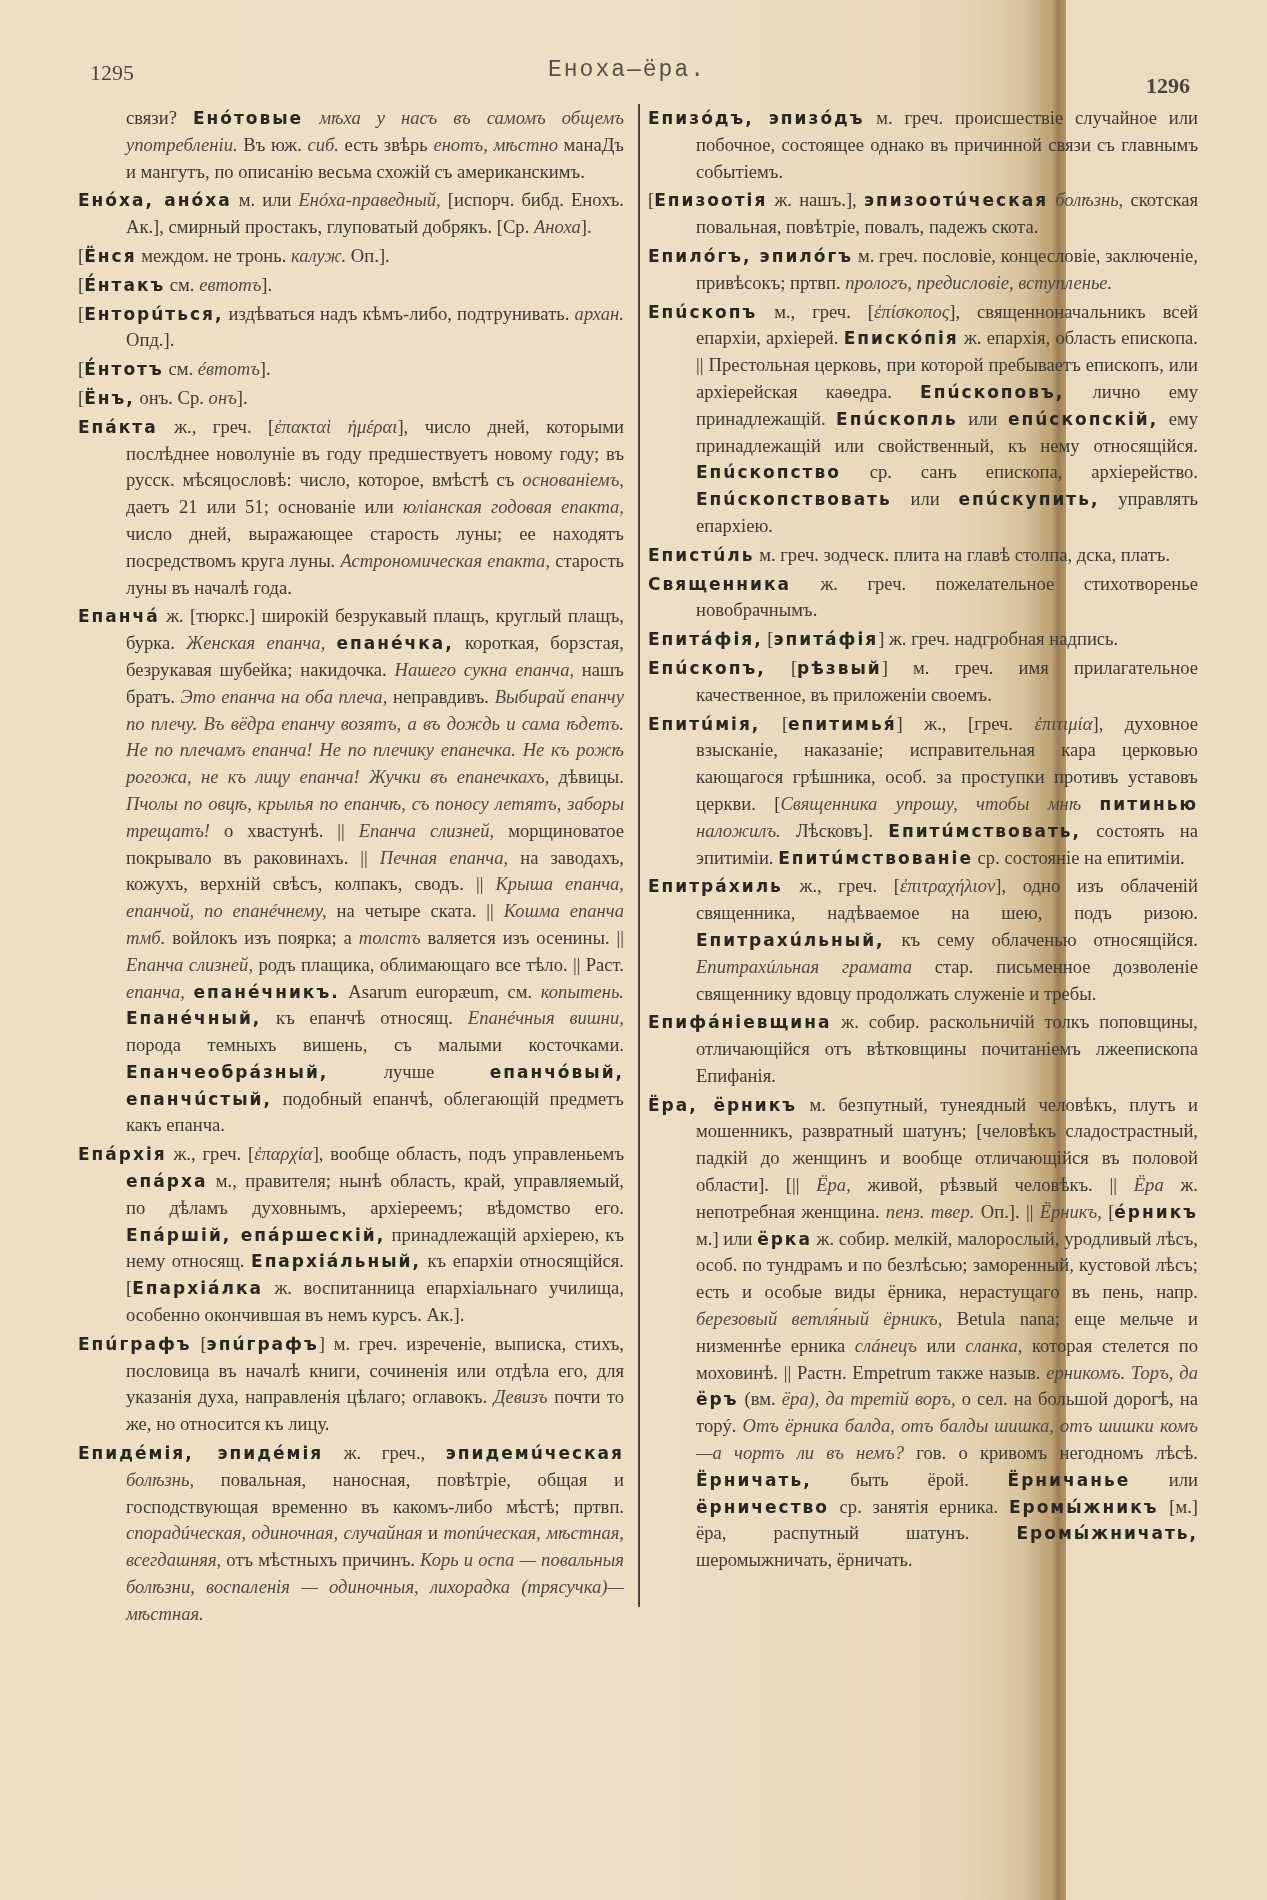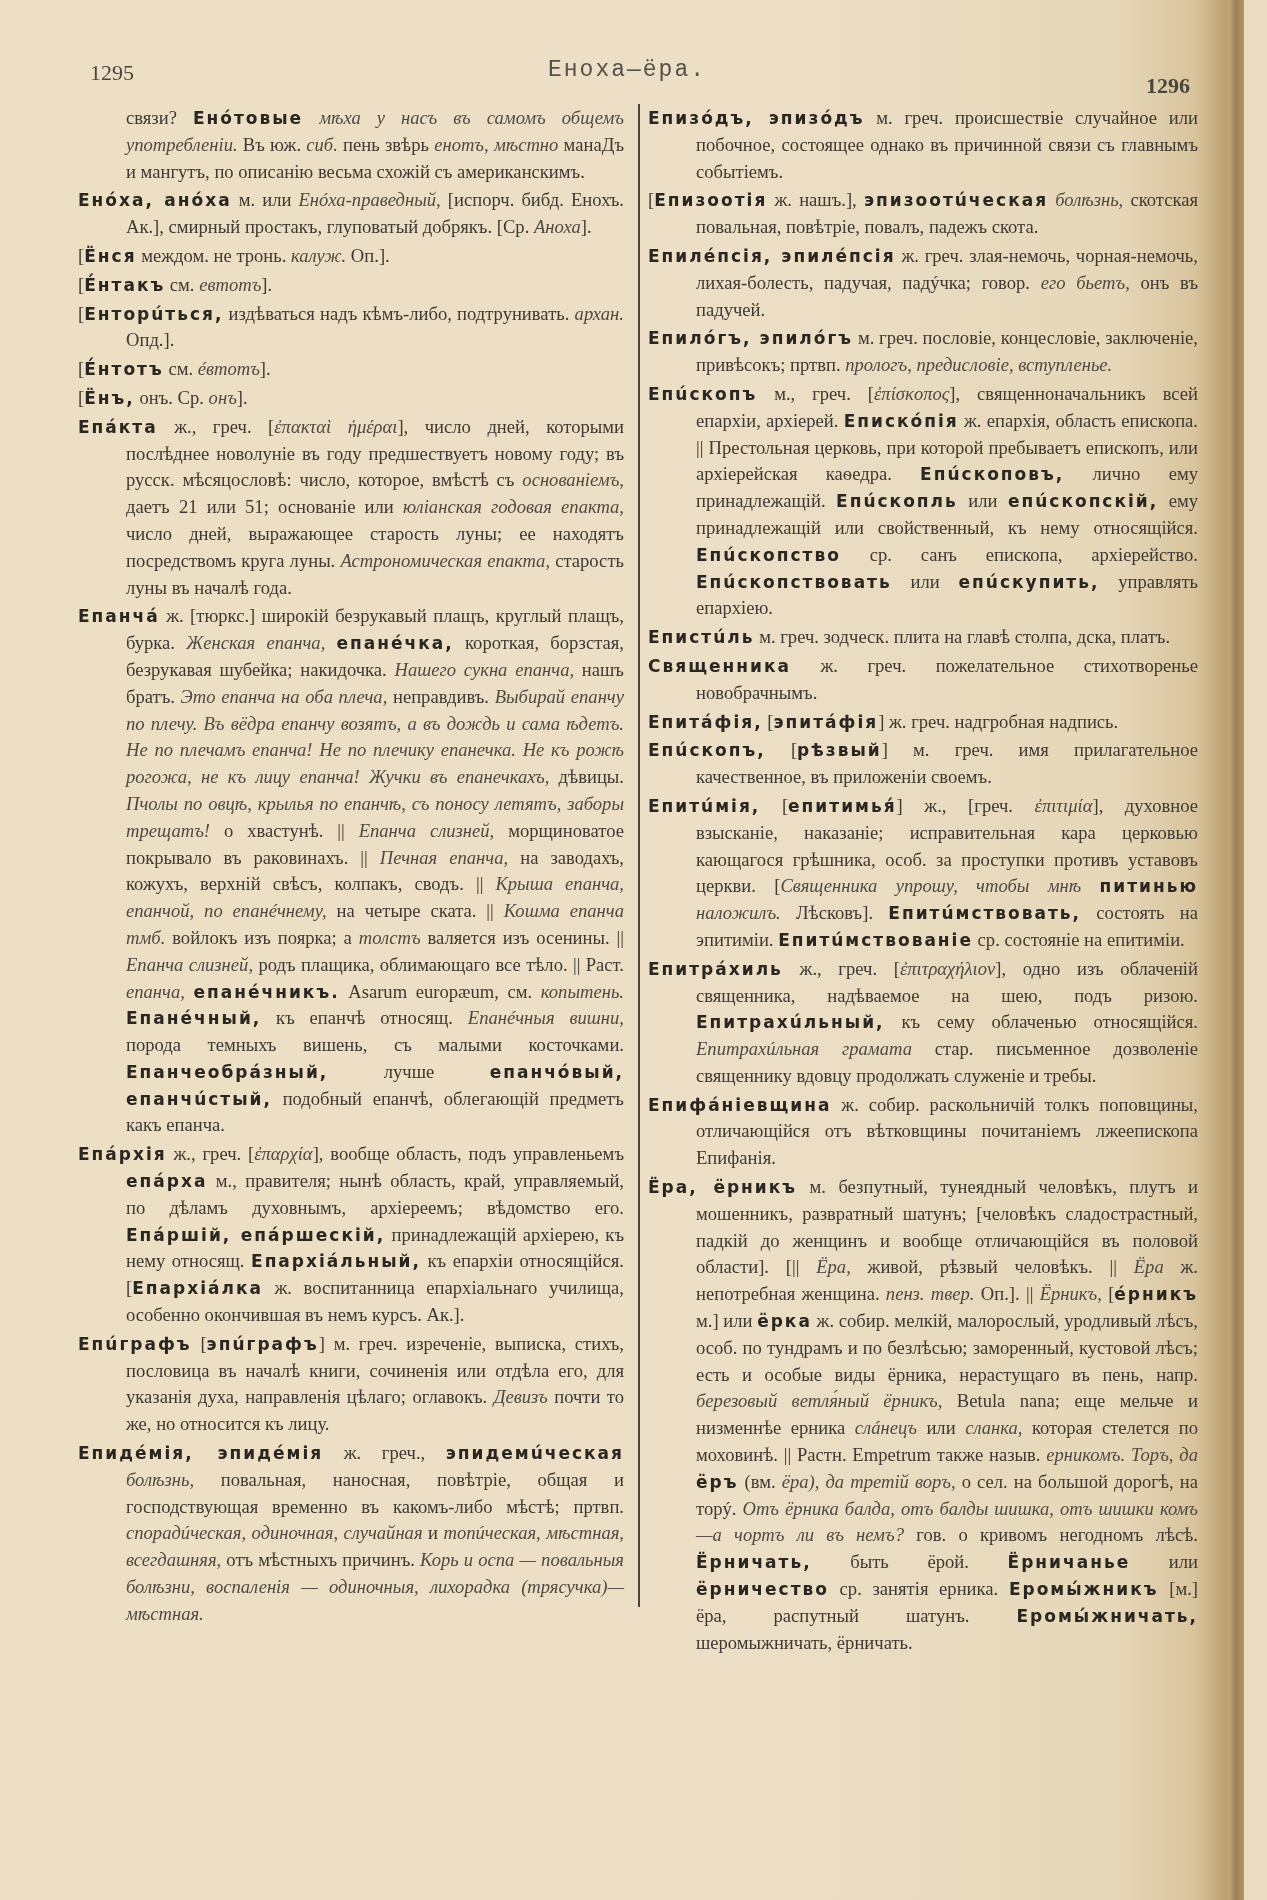--- a/index.html
+++ b/index.html
@@ -1,17 +1,17 @@
 <!DOCTYPE html>
 <html><head>
 <meta charset="utf-8">
 <style>
   html,body{margin:0;padding:0;}
   body{width:1267px;height:1900px;overflow:hidden;background:#e9dcc0;position:relative;font-family:"Liberation Serif","DejaVu Serif",serif;color:#3e3a33;}
-  .page{position:absolute;left:0;top:0;width:1244px;height:1900px;
+  .page{position:absolute;left:0;top:0;width:1066px;height:1900px;
     background:linear-gradient(90deg,#ecdfc4 0%,#ecdfc6 60%,#e6d7b8 90%,#d8c49d 96%,#b89a6c 99%,#8f7450 100%);}
   .edge{position:absolute;top:0;right:0;width:16px;height:1900px;background:linear-gradient(90deg,#c8ad7e,#9c7f56,#b49766);}
   .pnum{position:absolute;font-size:22px;color:#4a463e;}
   .pnum.left{left:90px;top:60px;}
   .pnum.right{left:1146px;top:73px;font-weight:bold;}
   .header{position:absolute;left:548px;top:57px;font-size:23px;letter-spacing:2px;color:#55504a;font-family:"Liberation Mono","DejaVu Sans Mono",monospace;}
   .col{position:absolute;top:105px;font-size:18.6px;line-height:26.8px;text-align:justify;}
   .col.left{left:78px;width:546px;}
   .col.right{left:618px;width:550px;margin-left:30px;}
   .divider{position:absolute;left:638px;top:104px;width:2px;height:1503px;background:#4a443a;}
@@ -25,38 +25,37 @@
 <body>
 
 <div class="page">
   <div class="edge"></div>
 
   <div class="pnum left">1295</div>
   <div class="header">Еноха—ёра.</div>
   <div class="pnum right">1296</div>
 
   <div class="col left" id="col-left">
-      <p class="entry cont"><span class="n">связи? </span><span class="b">Енóтовые</span><span class="i"> мѣха у насъ въ самомъ общемъ употребленіи.</span><span class="n"> Въ юж. </span><span class="i">сиб.</span><span class="n"> пень звѣрь </span><span class="i">енотъ, мѣстно</span><span class="n"> манаДъ и мангутъ, по описанію весьма схожій съ американскимъ.</span></p>
+      <p class="entry cont"><span class="n">связи? </span><span class="b">Енóтовые</span><span class="i"> мѣха у насъ въ самомъ общемъ употребленіи.</span><span class="n"> Въ юж. </span><span class="i">сиб.</span><span class="n"> есть звѣрь </span><span class="i">енотъ, мѣстно</span><span class="n"> манаДъ и мангутъ, по описанію весьма схожій съ американскимъ.</span></p>
       <p class="entry"><span class="b">Енóха, анóха</span><span class="n"> м. или </span><span class="i">Енóха-праведный,</span><span class="n"> [испорч. бибд. Енохъ. Ак.], смирный простакъ, глуповатый добрякъ. [Ср. </span><span class="i">Аноха</span><span class="n">].</span></p>
       <p class="entry"><span class="n">[</span><span class="b">Ёнся</span><span class="n"> междом. не тронь. </span><span class="i">калуж.</span><span class="n"> Оп.].</span></p>
       <p class="entry"><span class="n">[</span><span class="b">Е́нтакъ</span><span class="n"> см. </span><span class="i">евтотъ</span><span class="n">].</span></p>
       <p class="entry"><span class="n">[</span><span class="b">Енторúться,</span><span class="n"> издѣваться надъ кѣмъ-либо, подтрунивать. </span><span class="i">архан.</span><span class="n"> Опд.].</span></p>
       <p class="entry"><span class="n">[</span><span class="b">Е́нтотъ</span><span class="n"> см. </span><span class="i">éвтотъ</span><span class="n">].</span></p>
       <p class="entry"><span class="n">[</span><span class="b">Ёнъ,</span><span class="n"> онъ. Ср. </span><span class="i">онъ</span><span class="n">].</span></p>
       <p class="entry"><span class="b">Епáкта</span><span class="n"> ж., греч. [</span><span class="i">ἐπακταὶ ἡμέραι</span><span class="n">], число дней, которыми послѣднее новолуніе въ году предшествуетъ новому году; въ русск. мѣсяцословѣ: число, которое, вмѣстѣ съ </span><span class="i">основаніемъ,</span><span class="n"> даетъ 21 или 51; основаніе или </span><span class="i">юліанская годовая епакта,</span><span class="n"> число дней, выражающее старость луны; ее находятъ посредствомъ круга луны. </span><span class="i">Астрономическая епакта,</span><span class="n"> старость луны въ началѣ года.</span></p>
       <p class="entry"><span class="b">Епанчá</span><span class="n"> ж. [тюркс.] широкій безрукавый плащъ, круглый плащъ, бурка. </span><span class="i">Женская епанча,</span><span class="n"> </span><span class="b">епанéчка,</span><span class="n"> короткая, борзстая, безрукавая шубейка; накидочка. </span><span class="i">Нашего сукна епанча,</span><span class="n"> нашъ братъ. </span><span class="i">Это епанча на оба плеча,</span><span class="n"> неправдивъ. </span><span class="i">Выбирай епанчу по плечу. Въ вёдра епанчу возятъ, а въ дождь и сама ѣдетъ. Не по плечамъ епанча! Не по плечику епанечка. Не къ рожѣ рогожа, не къ лицу епанча! Жучки въ епанечкахъ,</span><span class="n"> дѣвицы. </span><span class="i">Пчолы по овцѣ, крылья по епанчѣ, съ поносу летятъ, заборы трещатъ!</span><span class="n"> о хвастунѣ. || </span><span class="i">Епанча слизней,</span><span class="n"> морщиноватое покрывало въ раковинахъ. || </span><span class="i">Печная епанча,</span><span class="n"> на заводахъ, кожухъ, верхній свѣсъ, колпакъ, сводъ. || </span><span class="i">Крыша епанча, епанчой, по епанéчнему,</span><span class="n"> на четыре ската. || </span><span class="i">Кошма епанча тмб.</span><span class="n"> войлокъ изъ поярка; а </span><span class="i">толстъ</span><span class="n"> валяется изъ осенины. || </span><span class="i">Епанча слизней,</span><span class="n"> родъ плащика, облимающаго все тѣло. || Раст. </span><span class="i">епанча,</span><span class="n"> </span><span class="b">епанéчникъ.</span><span class="n"> Asarum europæum, см. </span><span class="i">копытень.</span><span class="n"> </span><span class="b">Епанéчный,</span><span class="n"> къ епанчѣ относящ. </span><span class="i">Епанéчныя вишни,</span><span class="n"> порода темныхъ вишень, съ малыми косточками. </span><span class="b">Епанчеобрáзный,</span><span class="n"> лучше </span><span class="b">епанчóвый, епанчúстый,</span><span class="n"> подобный епанчѣ, облегающій предметъ какъ епанча.</span></p>
       <p class="entry"><span class="b">Епáрхія</span><span class="n"> ж., греч. [</span><span class="i">ἐπαρχία</span><span class="n">], вообще область, подъ управленьемъ </span><span class="b">епáрха</span><span class="n"> м., правителя; нынѣ область, край, управляемый, по дѣламъ духовнымъ, архіереемъ; вѣдомство его. </span><span class="b">Епáршій, епáршескій,</span><span class="n"> принадлежащій архіерею, къ нему относящ. </span><span class="b">Епархіáльный,</span><span class="n"> къ епархіи относящійся. [</span><span class="b">Епархіáлка</span><span class="n"> ж. воспитанница епархіальнаго училища, особенно окончившая въ немъ курсъ. Ак.].</span></p>
       <p class="entry"><span class="b">Епúграфъ</span><span class="n"> [</span><span class="b">эпúграфъ</span><span class="n">] м. греч. изреченіе, выписка, стихъ, пословица въ началѣ книги, сочиненія или отдѣла его, для указанія духа, направленія цѣлаго; оглавокъ. </span><span class="i">Девизъ</span><span class="n"> почти то же, но относится къ лицу.</span></p>
       <p class="entry"><span class="b">Епидéмія, эпидéмія</span><span class="n"> ж. греч., </span><span class="b">эпидемúческая</span><span class="i"> болѣзнь,</span><span class="n"> повальная, наносная, повѣтріе, общая и господствующая временно въ какомъ-либо мѣстѣ; пртвп. </span><span class="i">спорадúческая, одиночная, случайная</span><span class="n"> и </span><span class="i">топúческая, мѣстная, всегдашняя,</span><span class="n"> отъ мѣстныхъ причинъ. </span><span class="i">Корь и оспа — повальныя болѣзни, воспаленія — одиночныя, лихорадка (трясучка)— мѣстная.</span></p>
     </div>
   <div class="divider"></div>
   <div class="col right" id="col-right">
       <p class="entry"><span class="b">Епизóдъ, эпизóдъ</span><span class="n"> м. греч. происшествіе случайное или побочное, состоящее однако въ причинной связи съ главнымъ событіемъ.</span></p>
       <p class="entry"><span class="n">[</span><span class="b">Епизоотія</span><span class="n"> ж. нашъ.], </span><span class="b">эпизоотúческая</span><span class="i"> болѣзнь,</span><span class="n"> скотская повальная, повѣтріе, повалъ, падежъ скота.</span></p>
-      <p class="entry"><span class="b">Епилéпсія, эпилéпсія</span><span class="n"> ж. греч. злая-немочь, чорная-немочь, лихая-болесть, падучая, падýчка; говор. </span><span class="i">его бьетъ,</span><span class="n"> онъ въ падучей.</span></p>
       <p class="entry"><span class="b">Епилóгъ, эпилóгъ</span><span class="n"> м. греч. пословіе, концесловіе, заключеніе, привѣсокъ; пртвп. </span><span class="i">прологъ, предисловіе, вступленье.</span></p>
       <p class="entry"><span class="b">Епúскопъ</span><span class="n"> м., греч. [</span><span class="i">ἐπίσκοπος</span><span class="n">], священноначальникъ всей епархіи, архіерей. </span><span class="b">Епискóпія</span><span class="n"> ж. епархія, область епископа. || Престольная церковь, при которой пребываетъ епископъ, или архіерейская каѳедра. </span><span class="b">Епúскоповъ,</span><span class="n"> лично ему принадлежащій. </span><span class="b">Епúскопль</span><span class="n"> или </span><span class="b">епúскопскій,</span><span class="n"> ему принадлежащій или свойственный, къ нему относящійся. </span><span class="b">Епúскопство</span><span class="n"> ср. санъ епископа, архіерейство. </span><span class="b">Епúскопствовать</span><span class="n"> или </span><span class="b">епúскупить,</span><span class="n"> управлять епархіею.</span></p>
       <p class="entry"><span class="b">Епистúль</span><span class="n"> м. греч. зодческ. плита на главѣ столпа, дска, платъ.</span></p>
       <p class="entry"><span class="b">Священника</span><span class="n"> ж. греч. пожелательное стихотворенье новобрачнымъ.</span></p>
       <p class="entry"><span class="b">Епитáфія,</span><span class="n"> [</span><span class="b">эпитáфія</span><span class="n">] ж. греч. надгробная надпись.</span></p>
       <p class="entry"><span class="b">Епúскопъ,</span><span class="n"> [</span><span class="b">рѣзвый</span><span class="n">] м. греч. имя прилагательное качественное, въ приложеніи своемъ.</span></p>
       <p class="entry"><span class="b">Епитúмія,</span><span class="n"> [</span><span class="b">епитимья́</span><span class="n">] ж., [греч. </span><span class="i">ἐπιτιμία</span><span class="n">], духовное взысканіе, наказаніе; исправительная кара церковью кающагося грѣшника, особ. за проступки противъ уставовъ церкви. [</span><span class="i">Священника упрошу, чтобы мнѣ</span><span class="n"> </span><span class="b">питинью</span><span class="i"> наложилъ.</span><span class="n"> Лѣсковъ]. </span><span class="b">Епитúмствовать,</span><span class="n"> состоять на эпитиміи. </span><span class="b">Епитúмствованіе</span><span class="n"> ср. состояніе на епитиміи.</span></p>
       <p class="entry"><span class="b">Епитрáхиль</span><span class="n"> ж., греч. [</span><span class="i">ἐπιτραχήλιον</span><span class="n">], одно изъ облаченій священника, надѣваемое на шею, подъ ризою. </span><span class="b">Епитрахúльный,</span><span class="n"> къ сему облаченью относящійся. </span><span class="i">Епитрахúльная грамата</span><span class="n"> стар. письменное дозволеніе священнику вдовцу продолжать служеніе и требы.</span></p>
       <p class="entry"><span class="b">Епифáніевщина</span><span class="n"> ж. собир. раскольничій толкъ поповщины, отличающійся отъ вѣтковщины почитаніемъ лжеепископа Епифанія.</span></p>
       <p class="entry"><span class="b">Ёра, ёрникъ</span><span class="n"> м. безпутный, тунеядный человѣкъ, плутъ и мошенникъ, развратный шатунъ; [человѣкъ сладострастный, падкій до женщинъ и вообще отличающійся въ половой области]. [|| </span><span class="i">Ёра,</span><span class="n"> живой, рѣзвый человѣкъ. || </span><span class="i">Ёра</span><span class="n"> ж. непотребная женщина. </span><span class="i">пенз. твер.</span><span class="n"> Оп.]. || </span><span class="i">Ёрникъ,</span><span class="n"> [</span><span class="b">éрникъ</span><span class="n"> м.] или </span><span class="b">ёрка</span><span class="n"> ж. собир. мелкій, малорослый, уродливый лѣсъ, особ. по тундрамъ и по безлѣсью; заморенный, кустовой лѣсъ; есть и особые виды ёрника, нерастущаго въ пень, напр. </span><span class="i">березовый ветля́ный ёрникъ,</span><span class="n"> Betula nana; еще мельче и низменнѣе ерника </span><span class="i">слáнецъ</span><span class="n"> или </span><span class="i">сланка,</span><span class="n"> которая стелется по моховинѣ. || Растн. Empetrum также назыв. </span><span class="i">ерникомъ. Торъ, да</span><span class="n"> </span><span class="b">ёръ</span><span class="n"> (вм. </span><span class="i">ёра), да третій воръ,</span><span class="n"> о сел. на большой дорогѣ, на торý. </span><span class="i">Отъ ёрника балда, отъ балды шишка, отъ шишки комъ—а чортъ ли въ немъ?</span><span class="n"> гов. о кривомъ негодномъ лѣсѣ. </span><span class="b">Ёрничать,</span><span class="n"> быть ёрой. </span><span class="b">Ёрничанье</span><span class="n"> или </span><span class="b">ёрничество</span><span class="n"> ср. занятія ерника. </span><span class="b">Еромы́жникъ</span><span class="n"> [м.] ёра, распутный шатунъ. </span><span class="b">Еромы́жничать,</span><span class="n"> шеромыжничать, ёрничать.</span></p>

